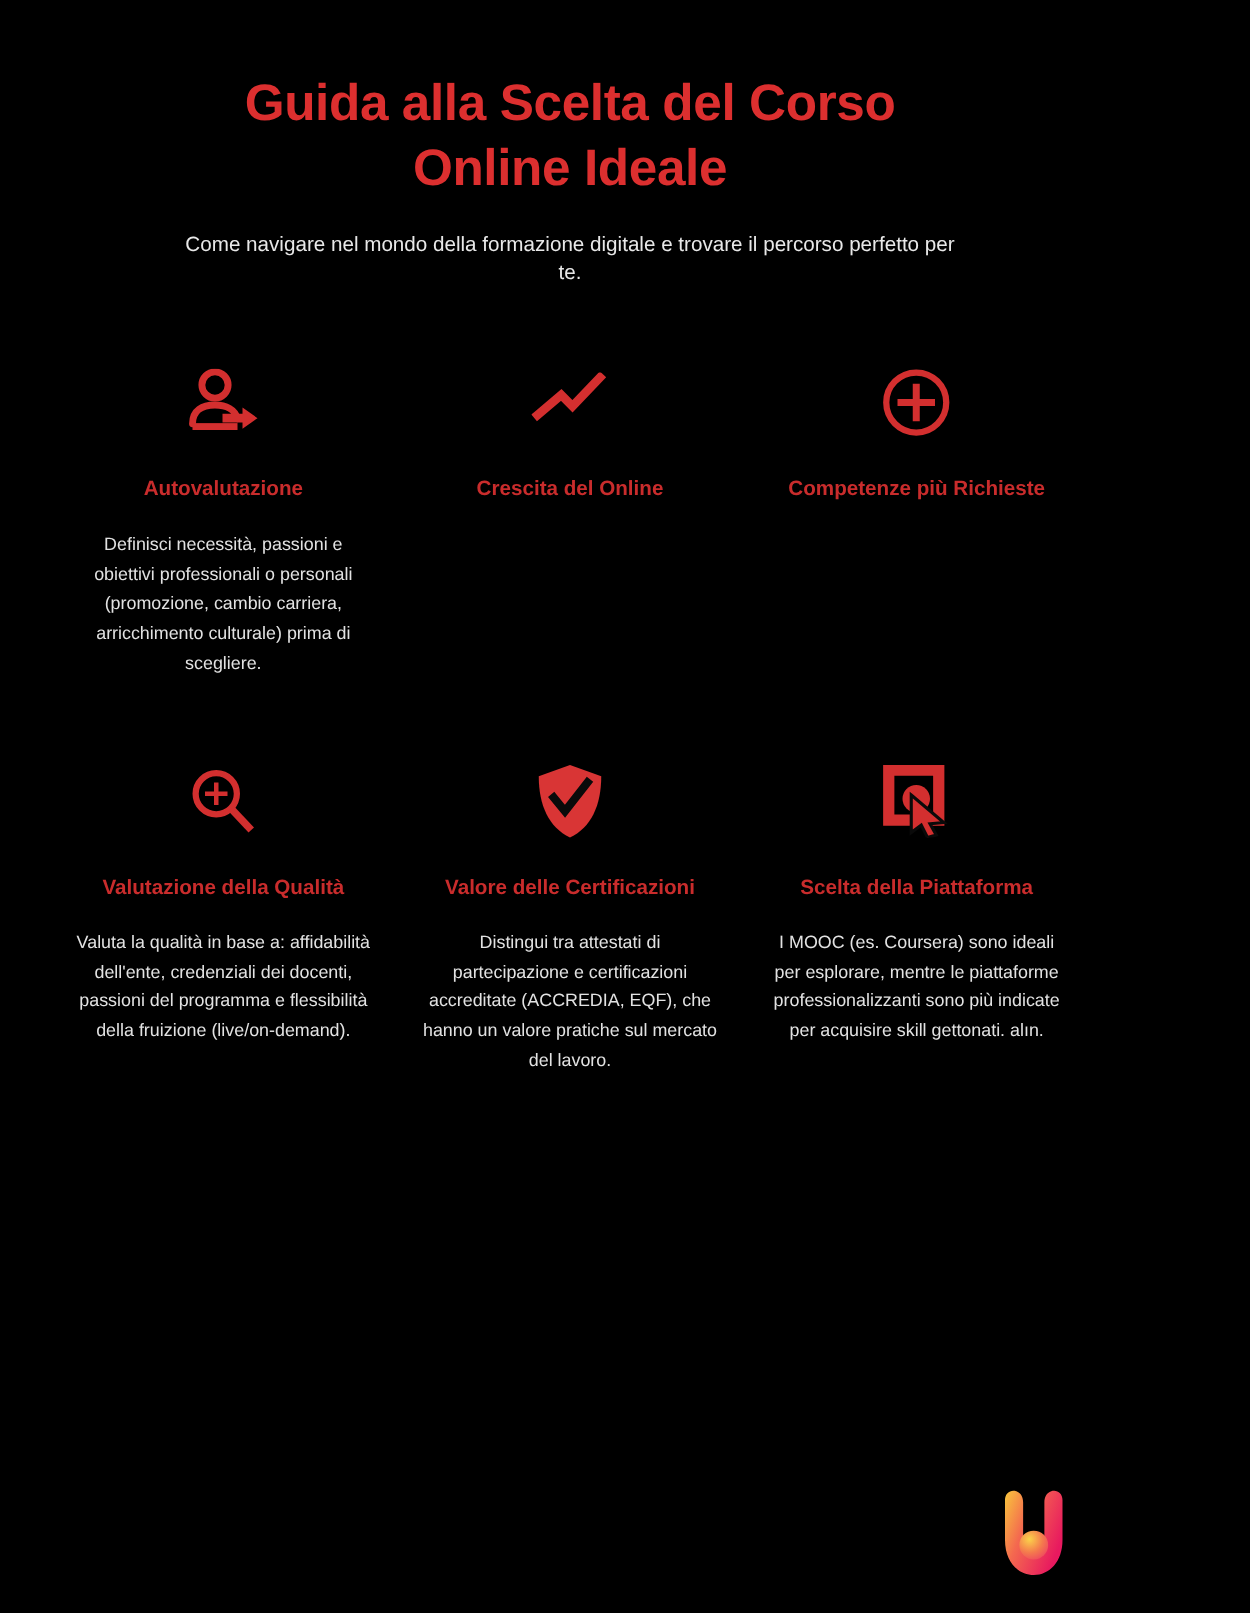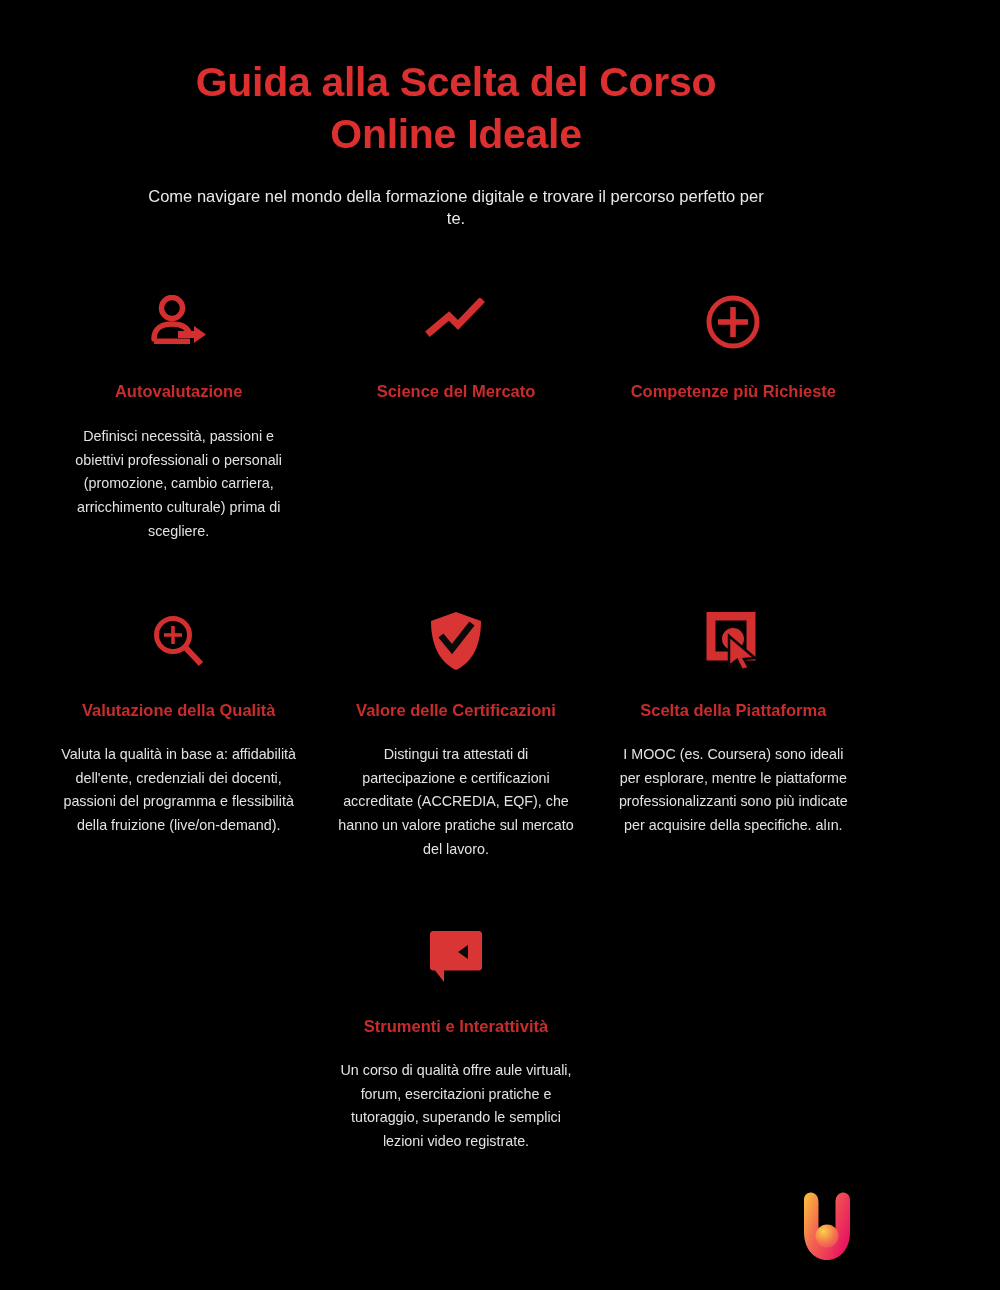--- a/index.html
+++ b/index.html
@@ -131,21 +131,21 @@
       <div class="card-heading">Autovalutazione</div>
       <div class="card-body">Definisci necessità, passioni e obiettivi professionali o personali (promozione, cambio carriera, arricchimento culturale) prima di scegliere.</div>
     </div>
 
     <div class="card">
       <div class="icon-wrap">
         <svg width="62" height="48" viewBox="0 0 62 48">
           <path d="M5 34 L24 18 L33 27 L55 4" fill="none" stroke="#d32f2f" stroke-width="7" stroke-linecap="square" stroke-linejoin="miter"></path>
         </svg>
       </div>
-      <div class="card-heading">Science del Mercato</div>
+      <div class="card-heading">Crescita del Online</div>
     </div>
 
     <div class="card">
       <div class="icon-wrap">
         <svg width="56" height="56" viewBox="0 0 56 56">
           <circle cx="28" cy="28" r="24" fill="none" stroke="#d32f2f" stroke-width="5"></circle>
           <rect x="25.2" y="13" width="5.6" height="30" fill="#d32f2f"></rect>
           <rect x="13" y="25.2" width="30" height="5.6" fill="#d32f2f"></rect>
         </svg>
       </div>
@@ -178,37 +178,27 @@
 
     <div class="card card-row2">
       <div class="icon-wrap">
         <svg width="56" height="58" viewBox="0 0 56 58">
           <path d="M6 4 H46 V44 H6 Z" fill="none" stroke="#d32f2f" stroke-width="9"></path>
           <circle cx="28" cy="27" r="11" fill="#d32f2f"></circle>
           <path d="M24 24 L50 46 L39 47 L44 56 L37 58 L32 48 L24 54 Z" fill="#d32f2f" stroke="#0a0a0a" stroke-width="2.5"></path>
         </svg>
       </div>
       <div class="card-heading">Scelta della Piattaforma</div>
-      <div class="card-body">I MOOC (es. Coursera) sono ideali per esplorare, mentre le piattaforme professionalizzanti sono più indicate per acquisire della specifiche. alın.</div>
+      <div class="card-body">I MOOC (es. Coursera) sono ideali per esplorare, mentre le piattaforme professionalizzanti sono più indicate per acquisire skill gettonati. alın.</div>
     </div>
 
   </div>
 
   <div class="grid-last">
     <div class="spacer"></div>
-    <div class="card">
-      <div class="icon-wrap">
-        <svg width="58" height="56" viewBox="0 0 58 56">
-          <path d="M6 2 H52 C54 2 55 3.5 55 5.5 V38 C55 40 54 41.5 52 41.5 H17 L17 53 L8 41.5 H6 C4 41.5 3 40 3 38 V5.5 C3 3.5 4 2 6 2 Z" fill="#d93535"></path>
-          <path d="M41 16 L41 30 L31 23 Z" fill="#0a0a0a"></path>
-        </svg>
-      </div>
-      <div class="card-heading">Strumenti e Interattività</div>
-      <div class="card-body">Un corso di qualità offre aule virtuali, forum, esercitazioni pratiche e tutoraggio, superando le semplici lezioni video registrate.</div>
-    </div>
     <div class="spacer"></div>
   </div>
 
   <div class="logo">
     <svg width="66" height="70" viewBox="0 0 66 70">
       <defs>
         <linearGradient id="lgU" x1="0" y1="0" x2="1" y2="0.55">
           <stop offset="0" stop-color="#f8c63c"></stop>
           <stop offset="0.42" stop-color="#f4694f"></stop>
           <stop offset="1" stop-color="#e8195f"></stop>

